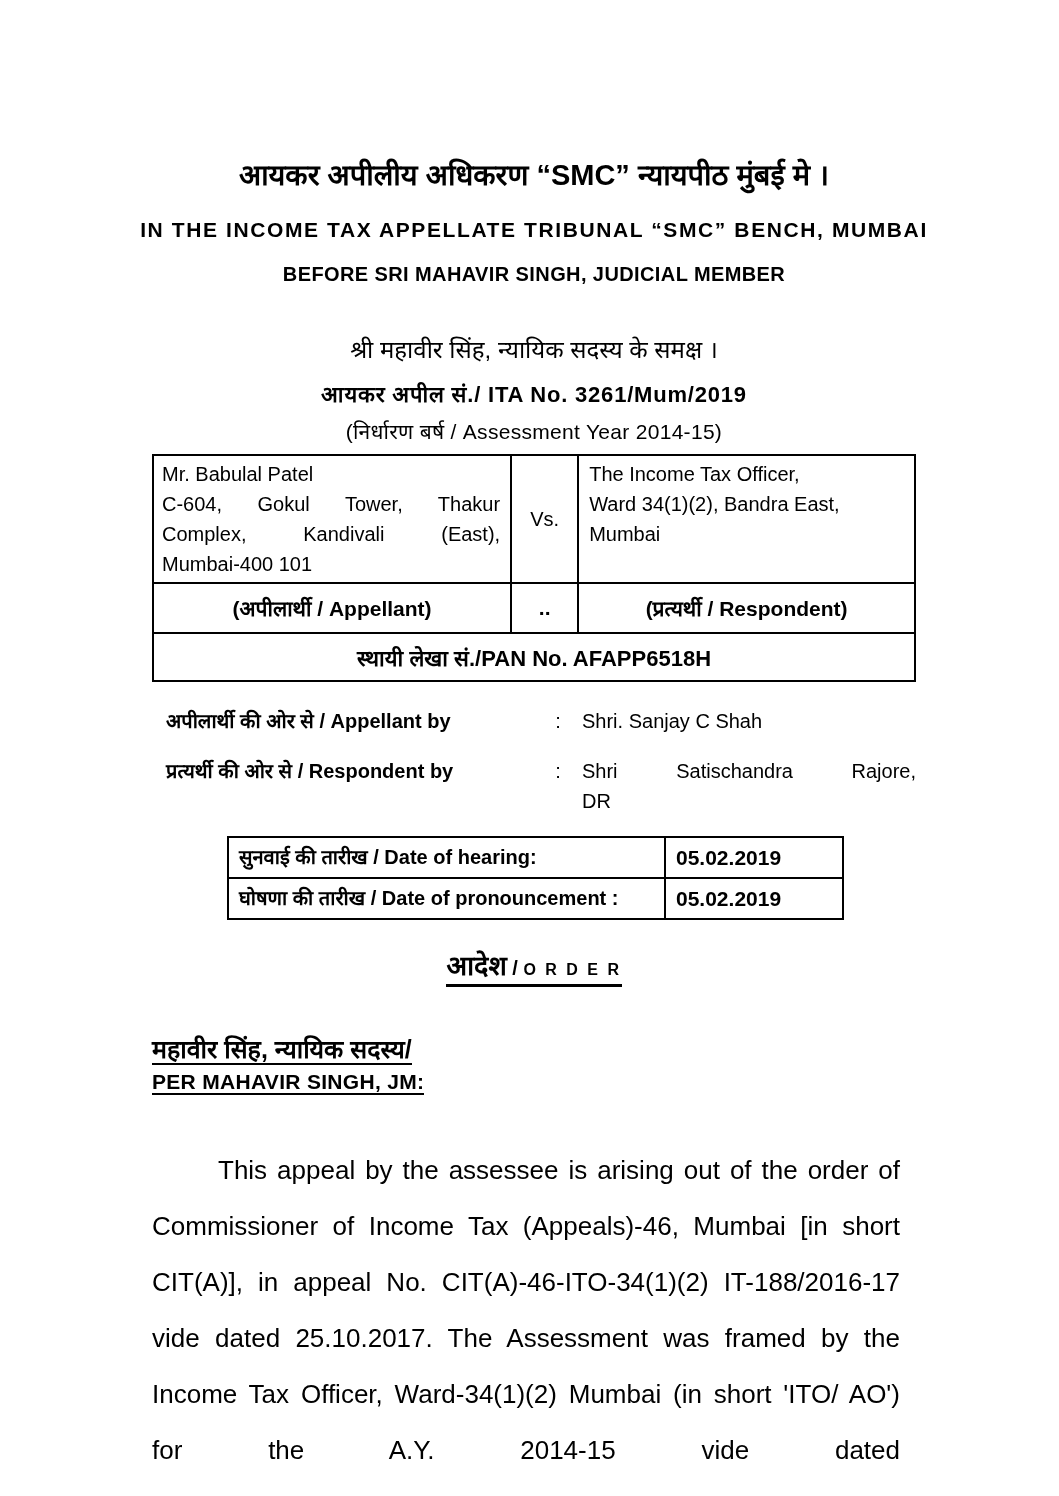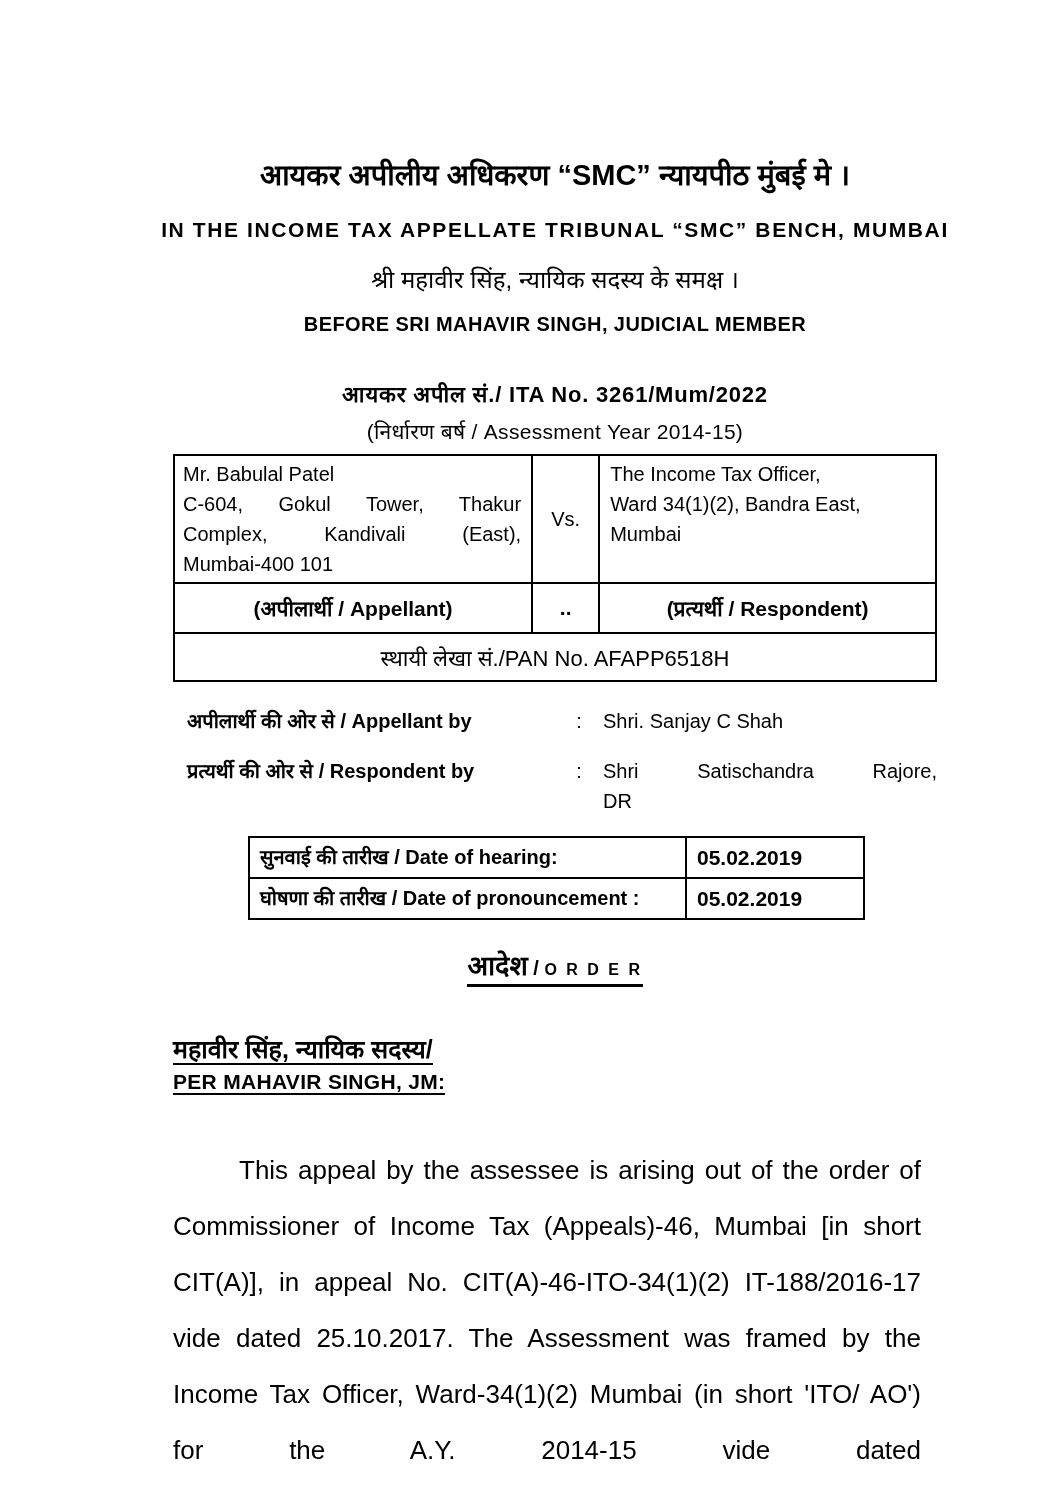--- a/index.html
+++ b/index.html
@@ -9,42 +9,42 @@
     height: 1496px;
     background: #ffffff;
     color: #000000;
     font-family: "Liberation Sans", "DejaVu Sans", sans-serif;
     position: relative;
     margin: 0 auto;
     overflow: hidden;
   }
   .content {
     position: absolute;
-    left: 173px;
+    left: 152px;
     top: 155px;
     width: 764px;
   }
   .h { text-align: center; }
   .hi1 { font-weight: 700; font-size: 29px; line-height: 40px; margin-bottom: 21px; }
   .en1 { font-weight: 700; font-size: 21px; line-height: 28px; letter-spacing: 1.6px;
          margin: 15px -30px 16px -30px; white-space: nowrap; }
   .hi2 { font-size: 24px; line-height: 40px; margin-bottom: 10px; }
   .en2 { font-weight: 700; font-size: 20px; line-height: 28px; letter-spacing: 0.4px; margin-bottom: 42px; }
   .ita { font-weight: 700; font-size: 22px; line-height: 29px; letter-spacing: 0.8px; margin-bottom: 7px; }
   .ay  { font-size: 21px; line-height: 31px; letter-spacing: 0.3px; margin-bottom: 7px; }
 
   table.parties { width: 100%; border-collapse: collapse; table-layout: fixed; border-radius: 31px; }
   table.parties td { border: 2px solid #000; }
   .cell-appellant { width: 47%; padding: 3px 10px 3px 8px; font-size: 20px; vertical-align: top; }
   .cell-vs { width: 8.8%; text-align: center; font-size: 20px; vertical-align: middle; }
   .cell-respondent { width: 44.2%; padding: 3px 8px 3px 10px; font-size: 20px; vertical-align: top; }
   .addr-line { line-height: 30px; }
   .stretch { text-align: justify; text-align-last: justify; }
   .role-row td { text-align: center; font-weight: 700; font-size: 21px; height: 37px; padding: 10px 4px; }
-  .pan-row td { text-align: center; font-weight: 400; font-size: 22px; height: 48px; padding: 4px; }
+  .pan-row td { text-align: center; font-weight: 700; font-size: 22px; height: 48px; padding: 4px; }
 
   .rep-section { margin-top: 24px; }
   .rep-row { display: flex; font-size: 20px; margin-bottom: 20px; }
   .rep-label { width: 382px; font-weight: 700; padding-left: 14px; line-height: 30px; }
   .rep-colon { width: 48px; text-align: center; line-height: 30px; }
   .rep-value { flex: 1; line-height: 30px; }
 
   table.dates { border-collapse: collapse; margin: 8px 0 0 75px; }
   table.dates td { border: 2px solid #000; font-weight: 700; padding: 4px 10px; }
   td.dl { width: 437px; font-size: 20px; line-height: 31px; }
@@ -71,23 +71,23 @@
   }
 </style>
 </head>
 <body>
 
 <div class="page">
   <div class="content">
 
     <div class="h hi1">आयकर अपीलीय अधिकरण “SMC” न्यायपीठ मुंबई मे ।</div>
     <div class="h en1">IN THE INCOME TAX APPELLATE TRIBUNAL “SMC” BENCH, MUMBAI</div>
+    <div class="h en2">BEFORE SRI MAHAVIR SINGH, JUDICIAL MEMBER</div>
     <div class="h hi2">श्री महावीर सिंह,  न्यायिक सदस्य के समक्ष ।</div>
-    <div class="h en2">BEFORE SRI MAHAVIR SINGH, JUDICIAL MEMBER</div>
-    <div class="h ita">आयकर अपील सं./ ITA No. 3261/Mum/2022</div>
+    <div class="h ita">आयकर अपील सं./ ITA No. 3261/Mum/2019</div>
     <div class="h ay">(निर्धारण बर्ष / Assessment Year 2014-15)</div>
 
     <table class="parties">
       <tbody>
         <tr>
           <td class="cell-appellant">
             <div class="addr-line">Mr. Babulal Patel</div>
             <div class="addr-line stretch">C-604, Gokul Tower, Thakur</div>
             <div class="addr-line stretch">Complex, Kandivali (East),</div>
             <div class="addr-line">Mumbai-400 101</div>

